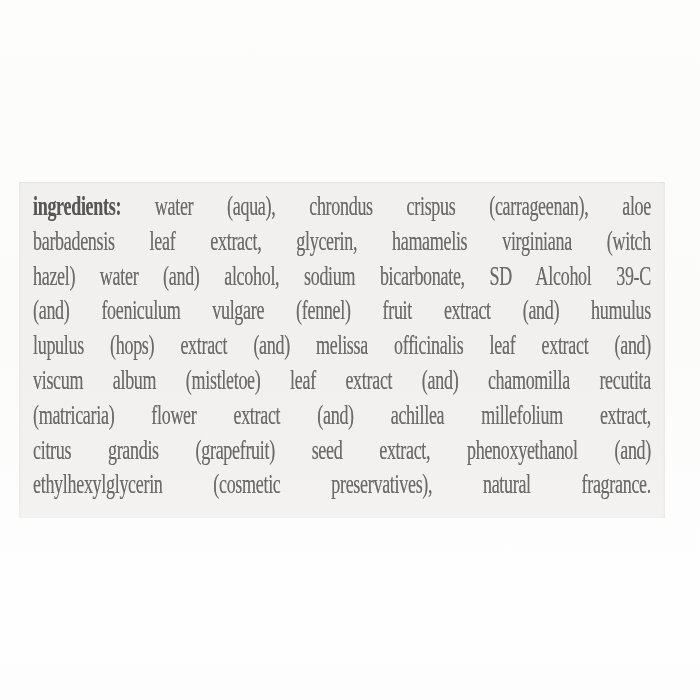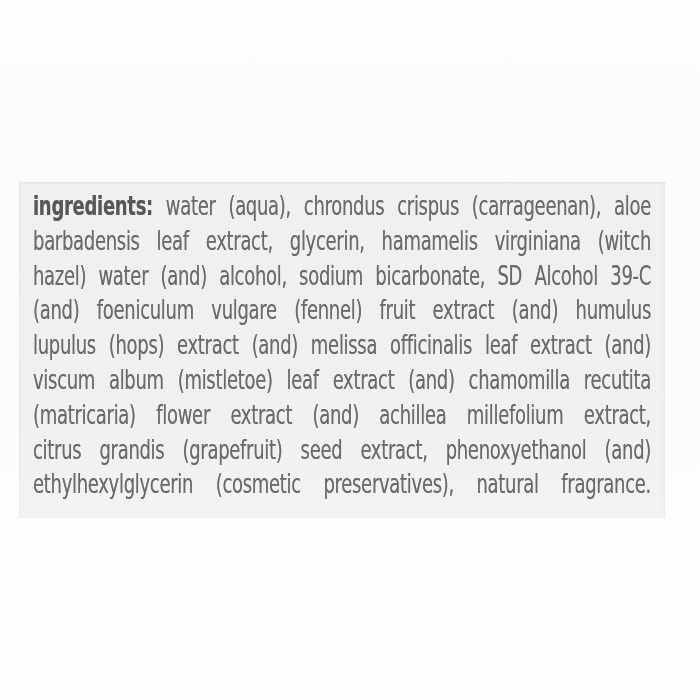--- a/index.html
+++ b/index.html
@@ -12,20 +12,21 @@
     background: #fdfdfd;
     font-family: "DejaVu Sans", "Liberation Sans", sans-serif;
     overflow: hidden;
   }
   .photo {
     position: relative;
     width: 700px;
     height: 664px;
     
     background: linear-gradient(180deg, #fdfdfc 0%, #fcfcfb 25%, #fbfbfa 50%, #fdfdfd 75%, #fefefe 100%);
+    font-family: Liberation Serif, serif;
   }
   .label-panel {
     position: absolute;
     left: 19px;
     top: 182px;
     width: 646px;
     height: 336px;
     background: linear-gradient(180deg, #f1f0ee 0%, #f1f0ee 55%, #f2f1ef 85%, #f4f3f1 100%);
     box-shadow: inset 0 1px 2px rgba(0,0,0,0.045),
                 inset -2px 0 3px rgba(0,0,0,0.025),

